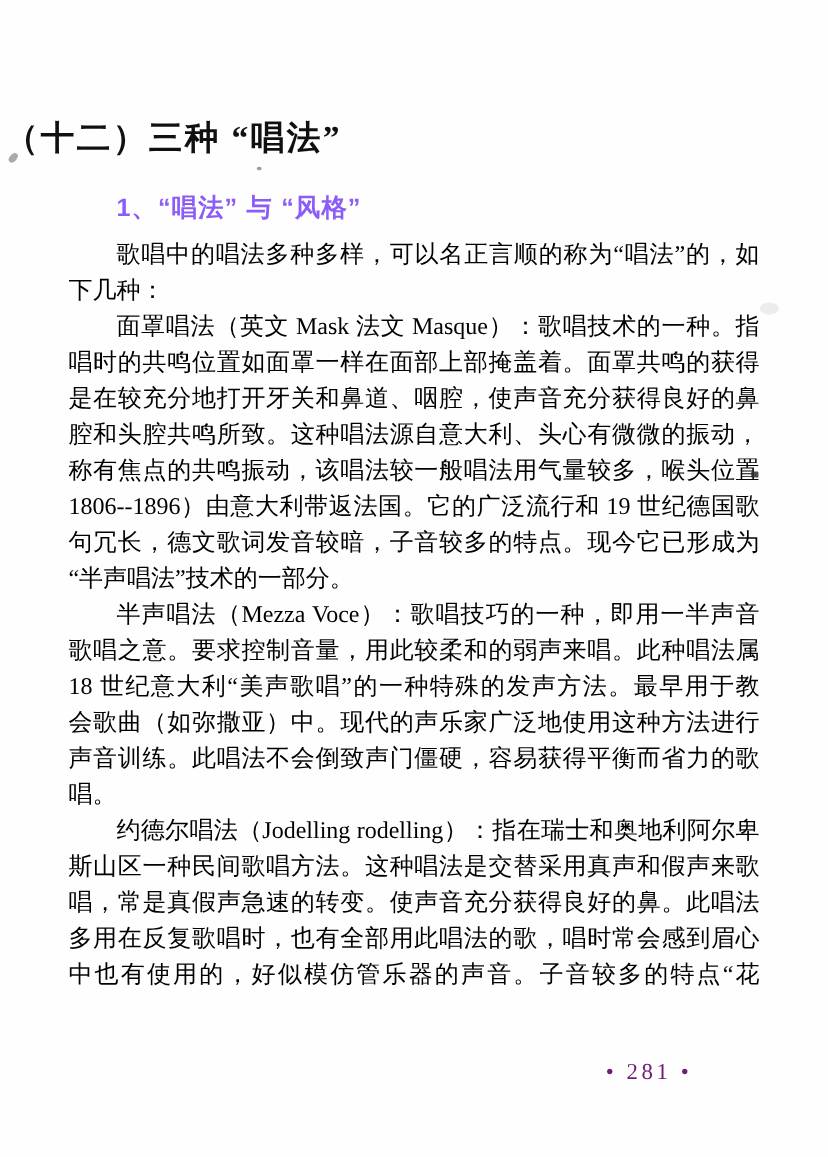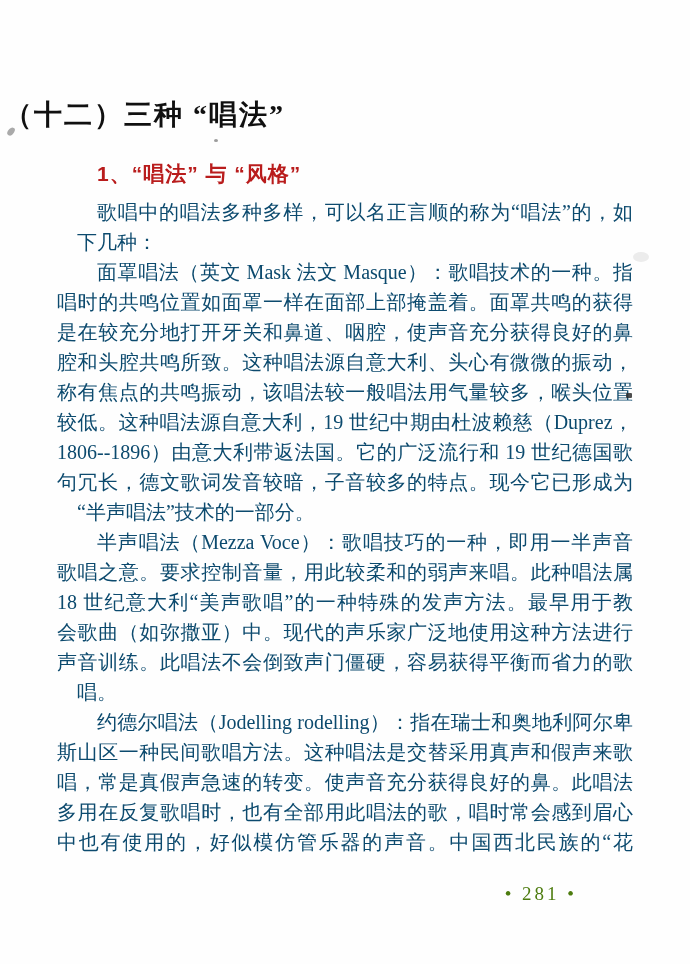--- a/index.html
+++ b/index.html
@@ -39,45 +39,44 @@
     width: 576px;
   }
   .heading {
     margin: 0 0 8px 0;
     padding-left: 40px;
     font-family: "Liberation Sans", "DejaVu Sans", sans-serif;
     font-size: 21px;
     font-weight: 700;
     line-height: 30px;
     letter-spacing: 1px;
-    color: #b91c1c;
+    color: #8b5cf6;
   }
   .line {
     font-size: 20px;
     line-height: 30px;
     height: 30px;
     overflow: hidden;
     text-align: justify;
     text-align-last: justify;
-    color: #0c4a6e;
+    color: #000000;
   }
   .line.first {
     text-indent: 40px;
   }
   .line.flush-last {
     text-align-last: left;
-    margin-left: 20px;
   }
   .page-number {
     position: absolute;
     top: 883px;
     right: 113px;
     font-size: 19px;
     letter-spacing: 3px;
-    color: #4d7c0f;
+    color: #701a75;
   }
   
   .artifact { position: absolute; pointer-events: none; }
   .artifact-tick {
     left: 8px; top: 127px; width: 6px; height: 9px;
     background: #8d8d8d; opacity: .75;
     transform: rotate(32deg);
     border-radius: 60% 40% 55% 45%;
   }
   .artifact-speck {
@@ -103,35 +102,34 @@
   <div class="content">
     <h2 class="heading">1、“唱法” 与 “风格”</h2>
     <div id="paragraphs">
         <div class="line first">歌唱中的唱法多种多样，可以名正言顺的称为“唱法”的，如</div>
         <div class="line flush-last">下几种：</div>
         <div class="line first">面罩唱法（英文 Mask 法文 Masque）：歌唱技术的一种。指歌</div>
         <div class="line">唱时的共鸣位置如面罩一样在面部上部掩盖着。面罩共鸣的获得</div>
         <div class="line">是在较充分地打开牙关和鼻道、咽腔，使声音充分获得良好的鼻</div>
         <div class="line">腔和头腔共鸣所致。这种唱法源自意大利、头心有微微的振动，又</div>
         <div class="line">称有焦点的共鸣振动，该唱法较一般唱法用气量较多，喉头位置</div>
-        <div class="line">较低。这种唱法源自意大利，19 世纪中期由杜波赖慈（Duprez，</div>
         <div class="line">1806--1896）由意大利带返法国。它的广泛流行和 19 世纪德国歌</div>
         <div class="line">句冗长，德文歌词发音较暗，子音较多的特点。现今它已形成为</div>
         <div class="line flush-last">“半声唱法”技术的一部分。</div>
         <div class="line first">半声唱法（Mezza Voce）：歌唱技巧的一种，即用一半声音来</div>
         <div class="line">歌唱之意。要求控制音量，用此较柔和的弱声来唱。此种唱法属</div>
         <div class="line">18 世纪意大利“美声歌唱”的一种特殊的发声方法。最早用于教</div>
         <div class="line">会歌曲（如弥撒亚）中。现代的声乐家广泛地使用这种方法进行</div>
         <div class="line">声音训练。此唱法不会倒致声门僵硬，容易获得平衡而省力的歌</div>
         <div class="line flush-last">唱。</div>
         <div class="line first">约德尔唱法（Jodelling rodelling）：指在瑞士和奥地利阿尔卑</div>
         <div class="line">斯山区一种民间歌唱方法。这种唱法是交替采用真声和假声来歌</div>
         <div class="line">唱，常是真假声急速的转变。使声音充分获得良好的鼻。此唱法</div>
         <div class="line">多用在反复歌唱时，也有全部用此唱法的歌，唱时常会感到眉心</div>
-        <div class="line">中也有使用的，好似模仿管乐器的声音。中国西北民族的“花</div>
+        <div class="line">中也有使用的，好似模仿管乐器的声音。子音较多的特点“花</div>
       </div>
   </div>
 
   <div class="page-number">• 281 •</div>
 
   <div class="artifact artifact-tick"></div>
   <div class="artifact artifact-speck"></div>
   <div class="artifact artifact-dot"></div>
   <div class="artifact artifact-smudge"></div>
 

